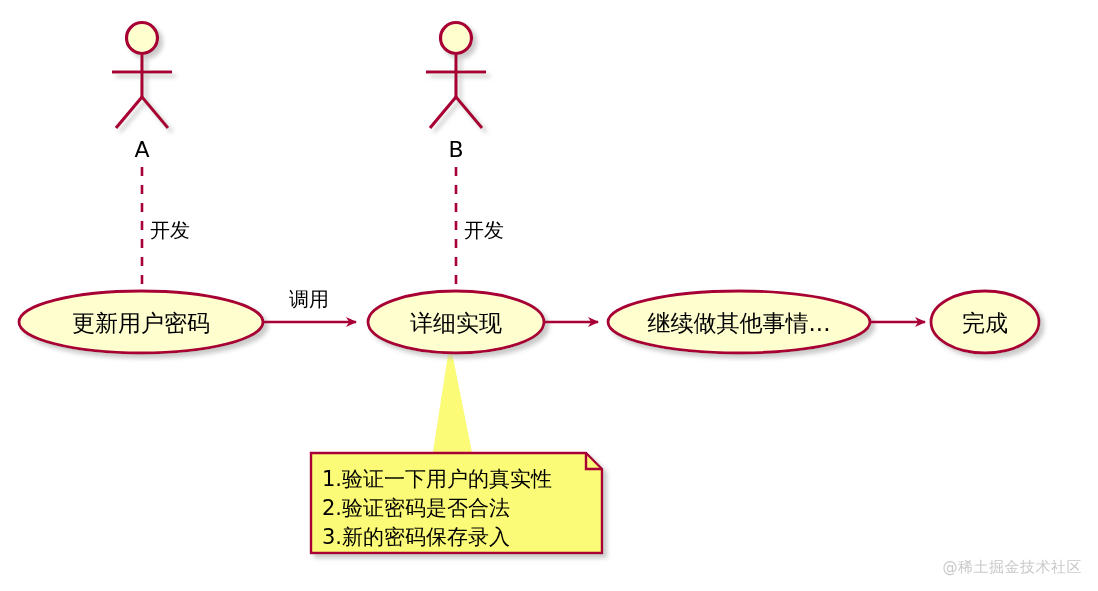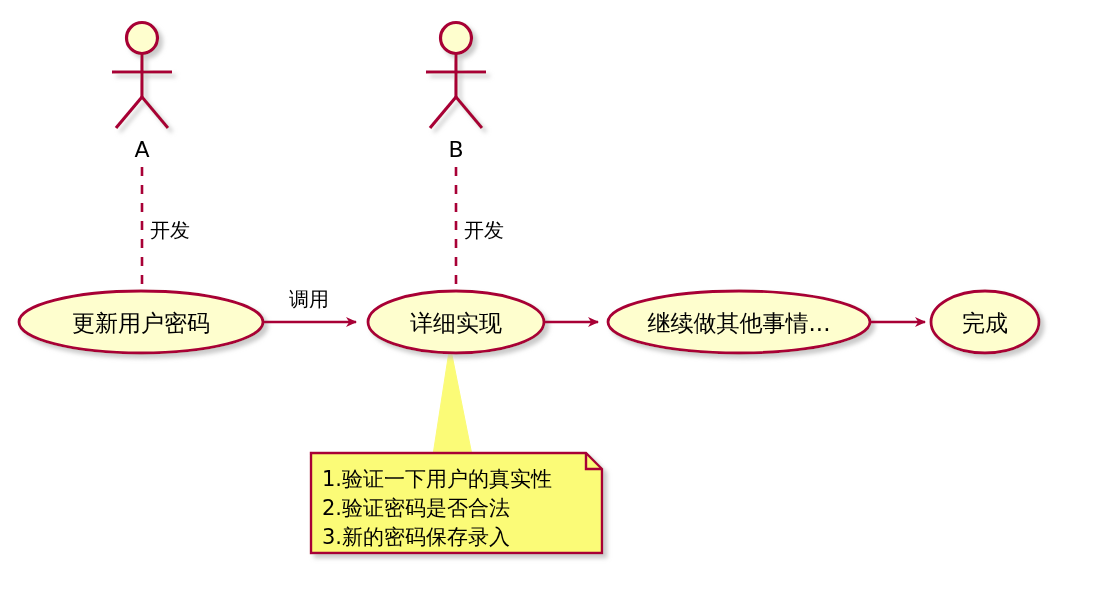--- a/index.html
+++ b/index.html
@@ -121,14 +121,15 @@
     </g>
 
     <line x1="264" y1="322" x2="356" y2="322" stroke="#A80036" stroke-width="2.6" marker-end="url(#arrowhead)"></line>
     <text class="svg-label edge-label" x="309" y="306" text-anchor="middle">调用</text>
 
     <line x1="545" y1="322" x2="598" y2="322" stroke="#A80036" stroke-width="2.6" marker-end="url(#arrowhead)"></line>
 
     <line x1="871" y1="322" x2="925" y2="322" stroke="#A80036" stroke-width="2.6" marker-end="url(#arrowhead)"></line>
   </svg>
 
+  <div class="watermark">@稀土掘金技术社区</div>
 
 </div>
 
 </body></html>

